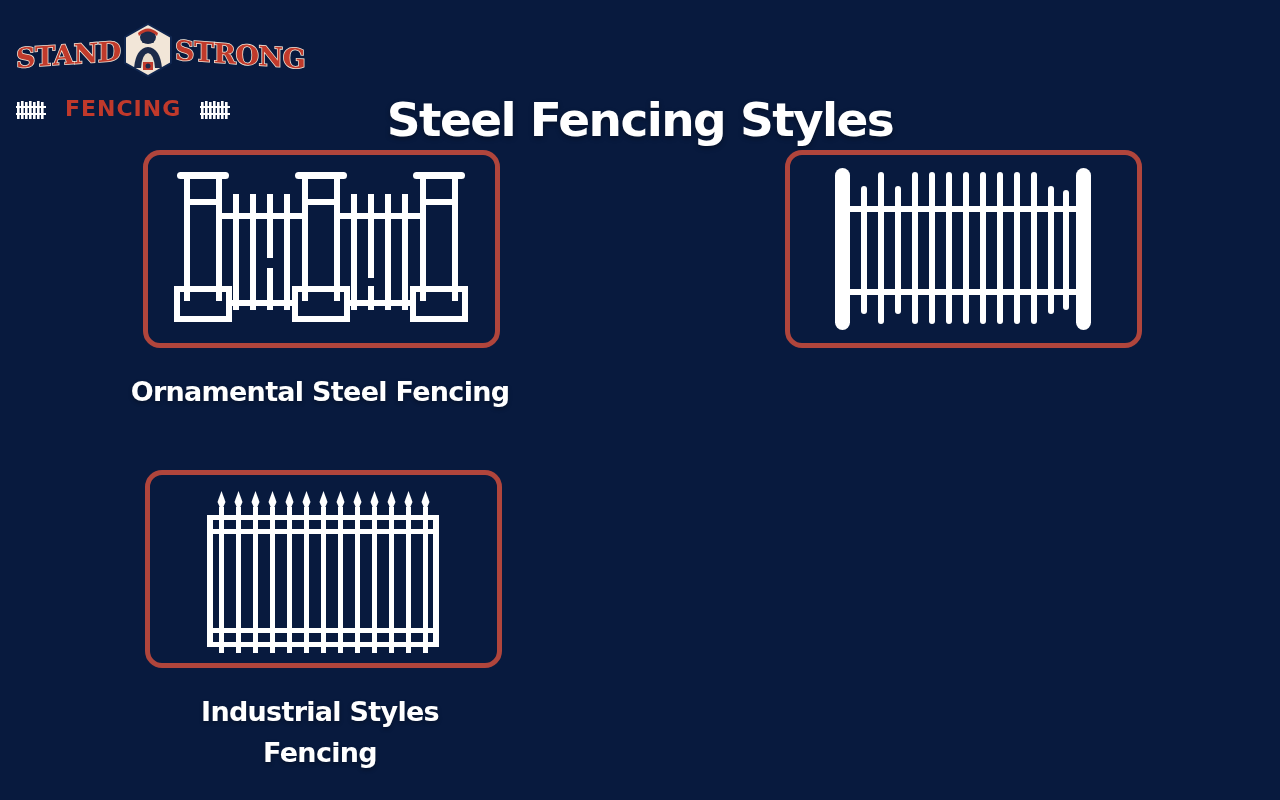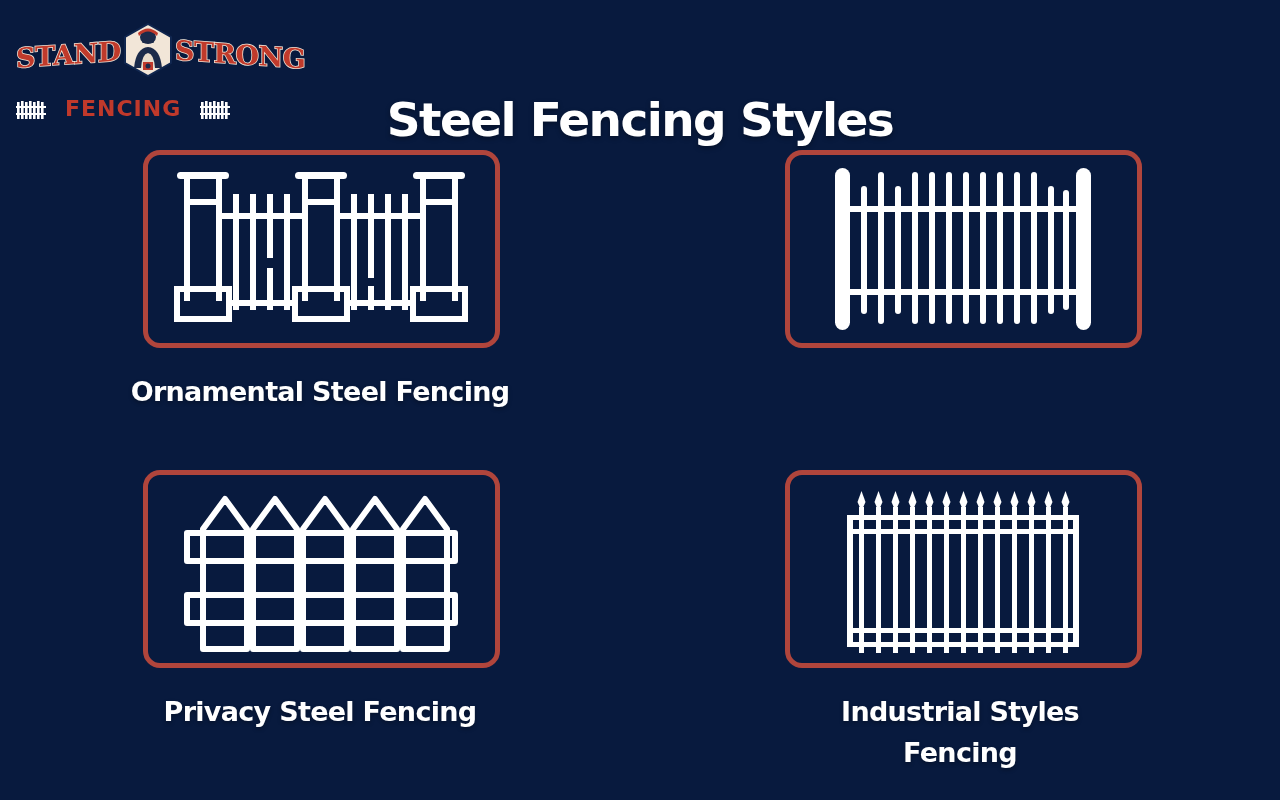--- a/index.html
+++ b/index.html
@@ -267,38 +267,20 @@
           <rect x="164" y="6" width="6" height="152" rx="3"></rect>
           <rect x="181" y="6" width="6" height="152" rx="3"></rect>
           <rect x="198" y="6" width="6" height="152" rx="3"></rect>
           <rect x="215" y="20" width="6" height="128" rx="3"></rect>
           <rect x="230" y="24" width="6" height="120" rx="3"></rect>
         </g>
       </svg>
     </div>
   </div>
 
-  <div class="cell cell-left">
-    <div class="icon-frame">
-      <svg width="280" height="172" viewBox="0 0 280 172">
-        <g fill="none" stroke="#FFFFFF" stroke-width="6" stroke-linejoin="round">
-
-          <rect x="6" y="50" width="268" height="28"></rect>
-          <rect x="6" y="112" width="268" height="28"></rect>
-
-          <path d="M22 166 V46 L44 16 L66 46 V166 Z"></path>
-          <path d="M72 166 V46 L94 16 L116 46 V166 Z"></path>
-          <path d="M122 166 V46 L144 16 L166 46 V166 Z"></path>
-          <path d="M172 166 V46 L194 16 L216 46 V166 Z"></path>
-          <path d="M222 166 V46 L244 16 L266 46 V166 Z"></path>
-        </g>
-      </svg>
-    </div>
-    <div class="card-label">Privacy Steel Fencing</div>
-  </div>
 
   <div class="cell cell-right">
     <div class="icon-frame">
       <svg width="240" height="168" viewBox="0 0 240 168">
         <g fill="#FFFFFF">
 
           <rect x="4" y="30" width="6" height="132"></rect>
           <rect x="230" y="30" width="6" height="132"></rect>
 
           <rect x="4" y="30" width="232" height="5"></rect>

